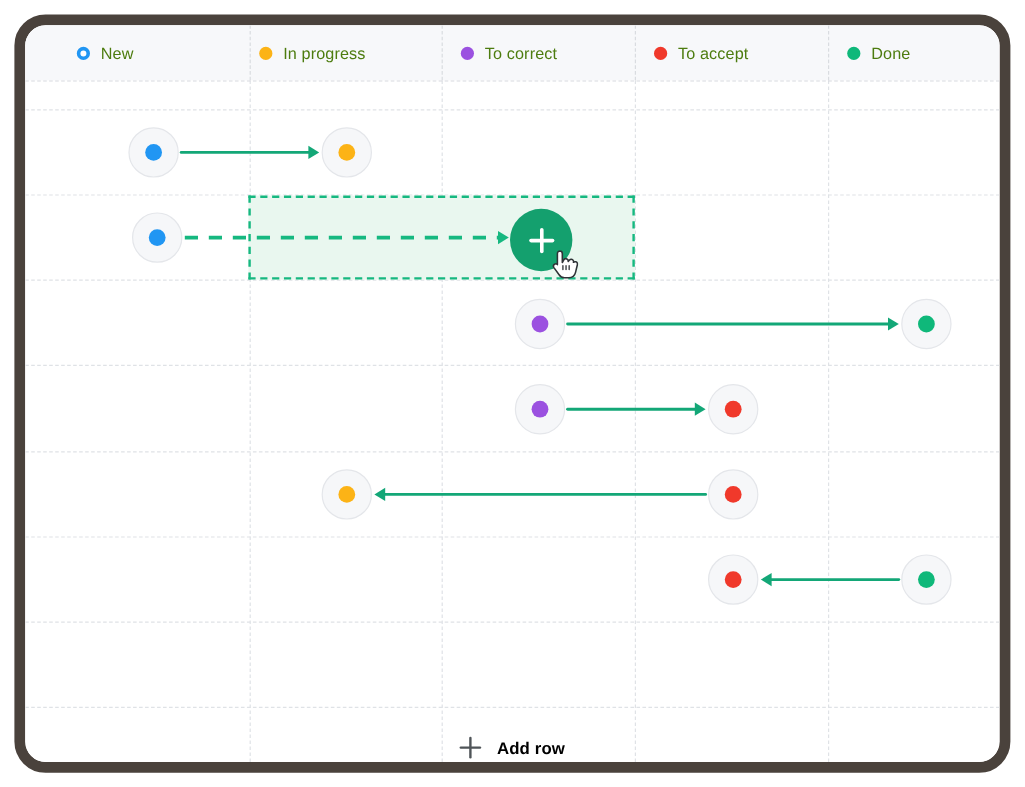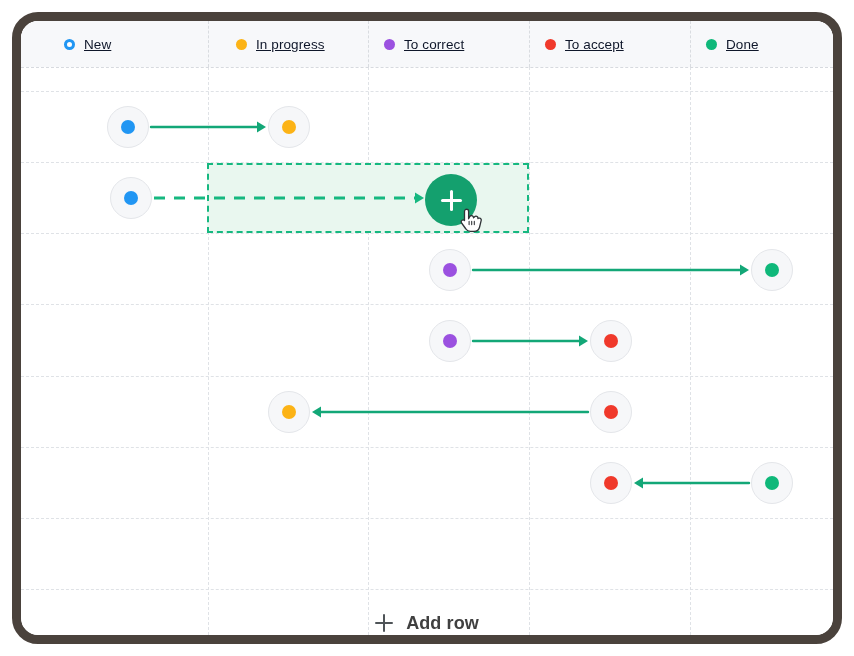--- a/index.html
+++ b/index.html
@@ -52,23 +52,22 @@
     height: 46px;
     display: flex;
     align-items: center;
     gap: 9px;
     padding-left: 15px;
     box-sizing: border-box;
     white-space: nowrap;
   }
   .legend-label {
     font-size: 13.5px;
-    color: #0f172a;
+    color: #4d7c0f;
     letter-spacing: .1px;
-    text-decoration: underline;
   }
   .legend-dot {
     width: 11px;
     height: 11px;
     border-radius: 50%;
     flex: none;
   }
   .legend-dot.ring {
     box-sizing: border-box;
     border: 3.5px solid #2196f3;
@@ -201,23 +200,23 @@
     background: #4f5458;
     border-radius: 1px;
   }
   #add-row .plus-icon::before {
     left: 0; top: 8px; width: 18px; height: 2.2px;
   }
   #add-row .plus-icon::after {
     left: 8px; top: 0; width: 2.2px; height: 18px;
   }
   #add-row-label {
-    font-size: 18px;
+    font-size: 14px;
     font-weight: bold;
-    color: #404040;
+    color: #000000;
     letter-spacing: .1px;
   }
 </style>
 </head>
 <body>
 
 <div id="frame">
   <div id="board">
 
     <div id="grid">
@@ -309,21 +308,21 @@
       <path d="M8.5 2.2c1.2 0 2.1 1 2.1 2.2v7.4l1.1-2.1c.5-1 1.7-1.4 2.7-.9 .8.4 1.2 1.2 1.1 2l1.1-1.1c.8-.8 2-.8 2.8 0 .5.5.7 1.2.5 1.9l.5-.3c.9-.5 2.1-.2 2.6.8 .2.4.3.9.2 1.3l-1.6 6.6c-.6 2.6-2.9 4.4-5.6 4.4h-3.6c-1.8 0-3.5-.9-4.5-2.4L3.6 16c-.6-.9-.4-2.2.5-2.8 .8-.5 1.8-.4 2.4.3V4.4c0-1.2 1-2.2 2.1-2.2z" fill="#ffffff" stroke="#2f3337" stroke-width="1.3" stroke-linejoin="round"></path>
       <path d="M11.1 17.6v-3.2M13.7 17.6v-3.2M16.3 17.6v-3.2" stroke="#2f3337" stroke-width="1.1" stroke-linecap="round"></path>
     </svg>
 
     <div id="legend" style="background: rgb(247, 248, 250);">
         <div class="legend-item" style="left: 28px;">
           <span class="legend-dot ring" style="border-color: rgb(33, 150, 243);"></span>
           <span class="legend-label">New</span>
         </div>
         <div class="legend-sep" style="left: 187px;"></div>
-        <div class="legend-item" style="left: 200px; text-align: right;">
+        <div class="legend-item" style="left: 180px; text-align: right;">
           <span class="legend-dot" style="background: rgb(252, 179, 22);"></span>
           <span class="legend-label">In progress</span>
         </div>
         <div class="legend-sep" style="left: 347px;"></div>
         <div class="legend-item" style="left: 348px;">
           <span class="legend-dot" style="background: rgb(155, 81, 224);"></span>
           <span class="legend-label">To correct</span>
         </div>
         <div class="legend-sep" style="left: 508px;"></div>
         <div class="legend-item" style="left: 509px;">

